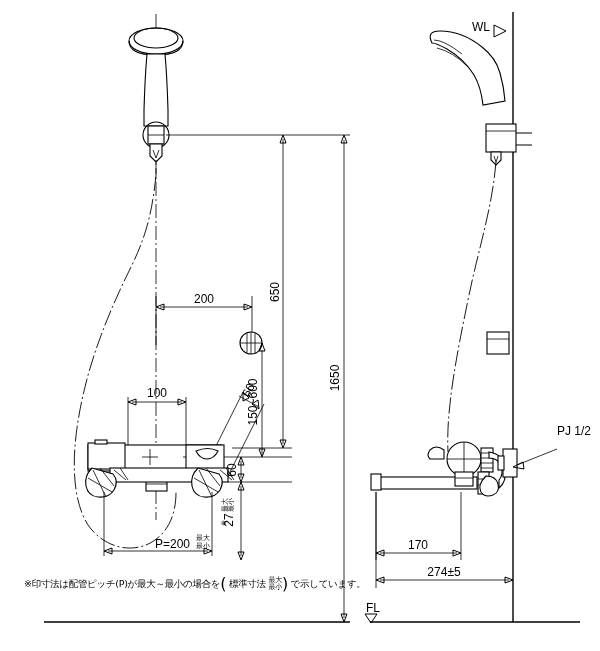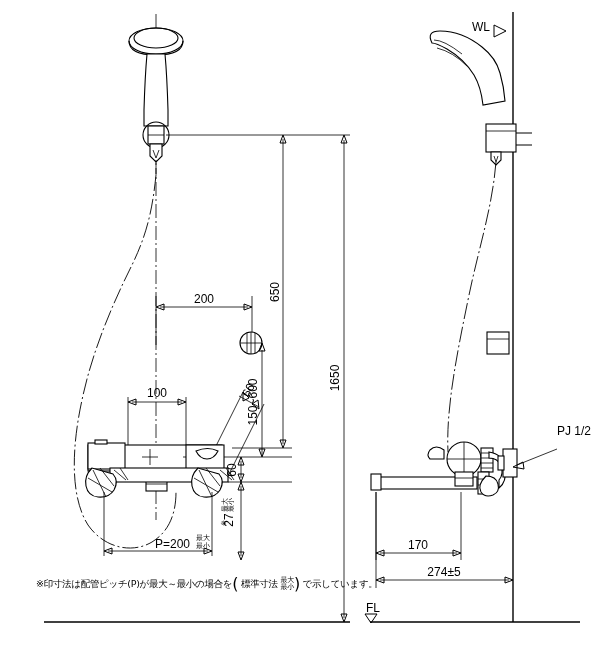--- a/index.html
+++ b/index.html
@@ -16,21 +16,21 @@
   .obj{stroke:#000;fill:#fff;stroke-width:1.1;}
   .objnf{stroke:#000;fill:none;stroke-width:1.1;}
   .dim{stroke:#000;fill:none;stroke-width:0.8;}
   .center{stroke:#000;fill:none;stroke-width:0.8;stroke-dasharray:14 3 2 3;}
   .hose{stroke:#000;fill:none;stroke-width:0.9;stroke-dasharray:16 3 2 3;}
   .wall{stroke:#000;fill:none;stroke-width:1.4;}
   .txt{font-family:"Liberation Sans","DejaVu Sans",sans-serif;font-size:12px;fill:#000;}
   .txtjp{font-family:"DejaVu Sans","Liberation Sans",sans-serif;font-size:10px;fill:#000;}
   .small{font-size:7px;}
   .note{
-    position:absolute;left:36px;top:575px;width:320px;
+    position:absolute;left:24px;top:575px;width:320px;
     font-family:"DejaVu Sans","Liberation Sans",sans-serif;
     font-size:9.5px;line-height:1.15;letter-spacing:-0.3px;
     white-space:nowrap;
   }
   .note .frac{display:inline-block;vertical-align:middle;font-size:7px;line-height:1.0;text-align:center;}
   .bigparen{font-size:16px;vertical-align:middle;}
 </style>
 </head>
 <body>
 

